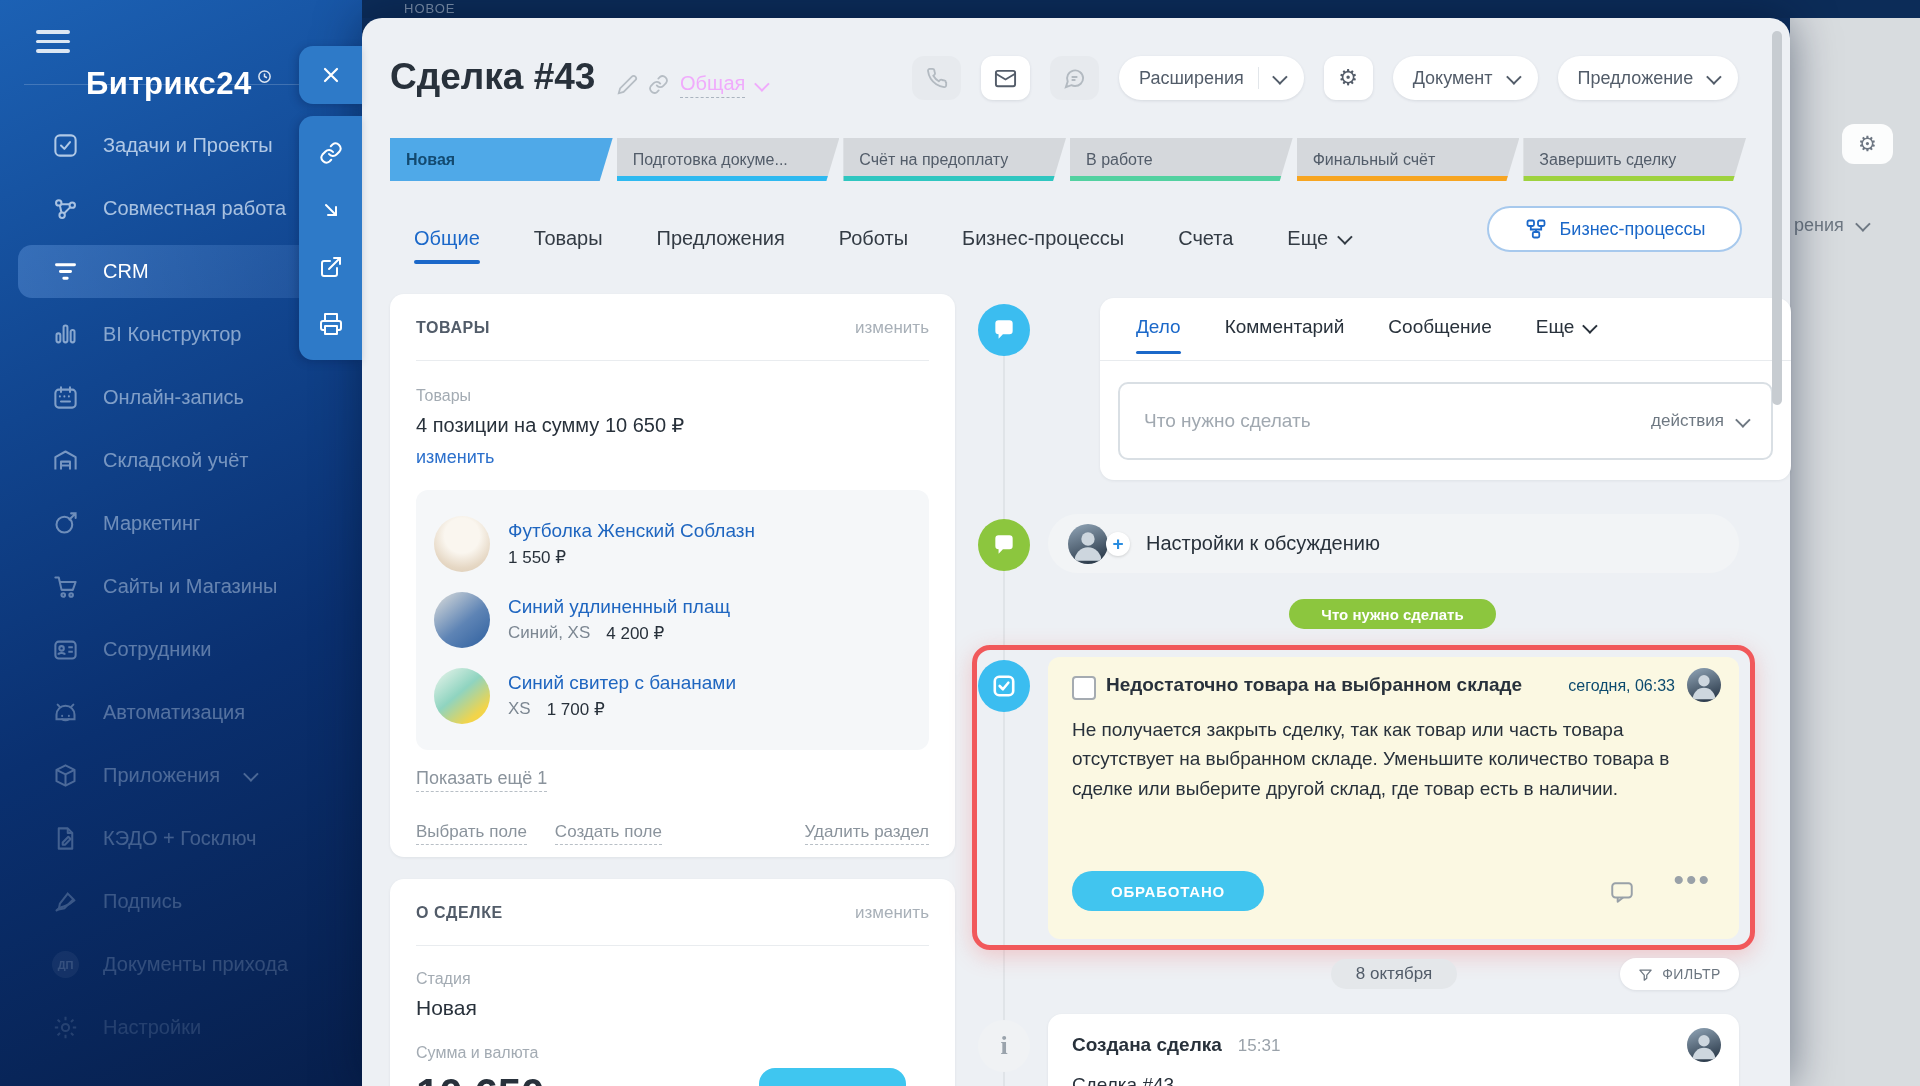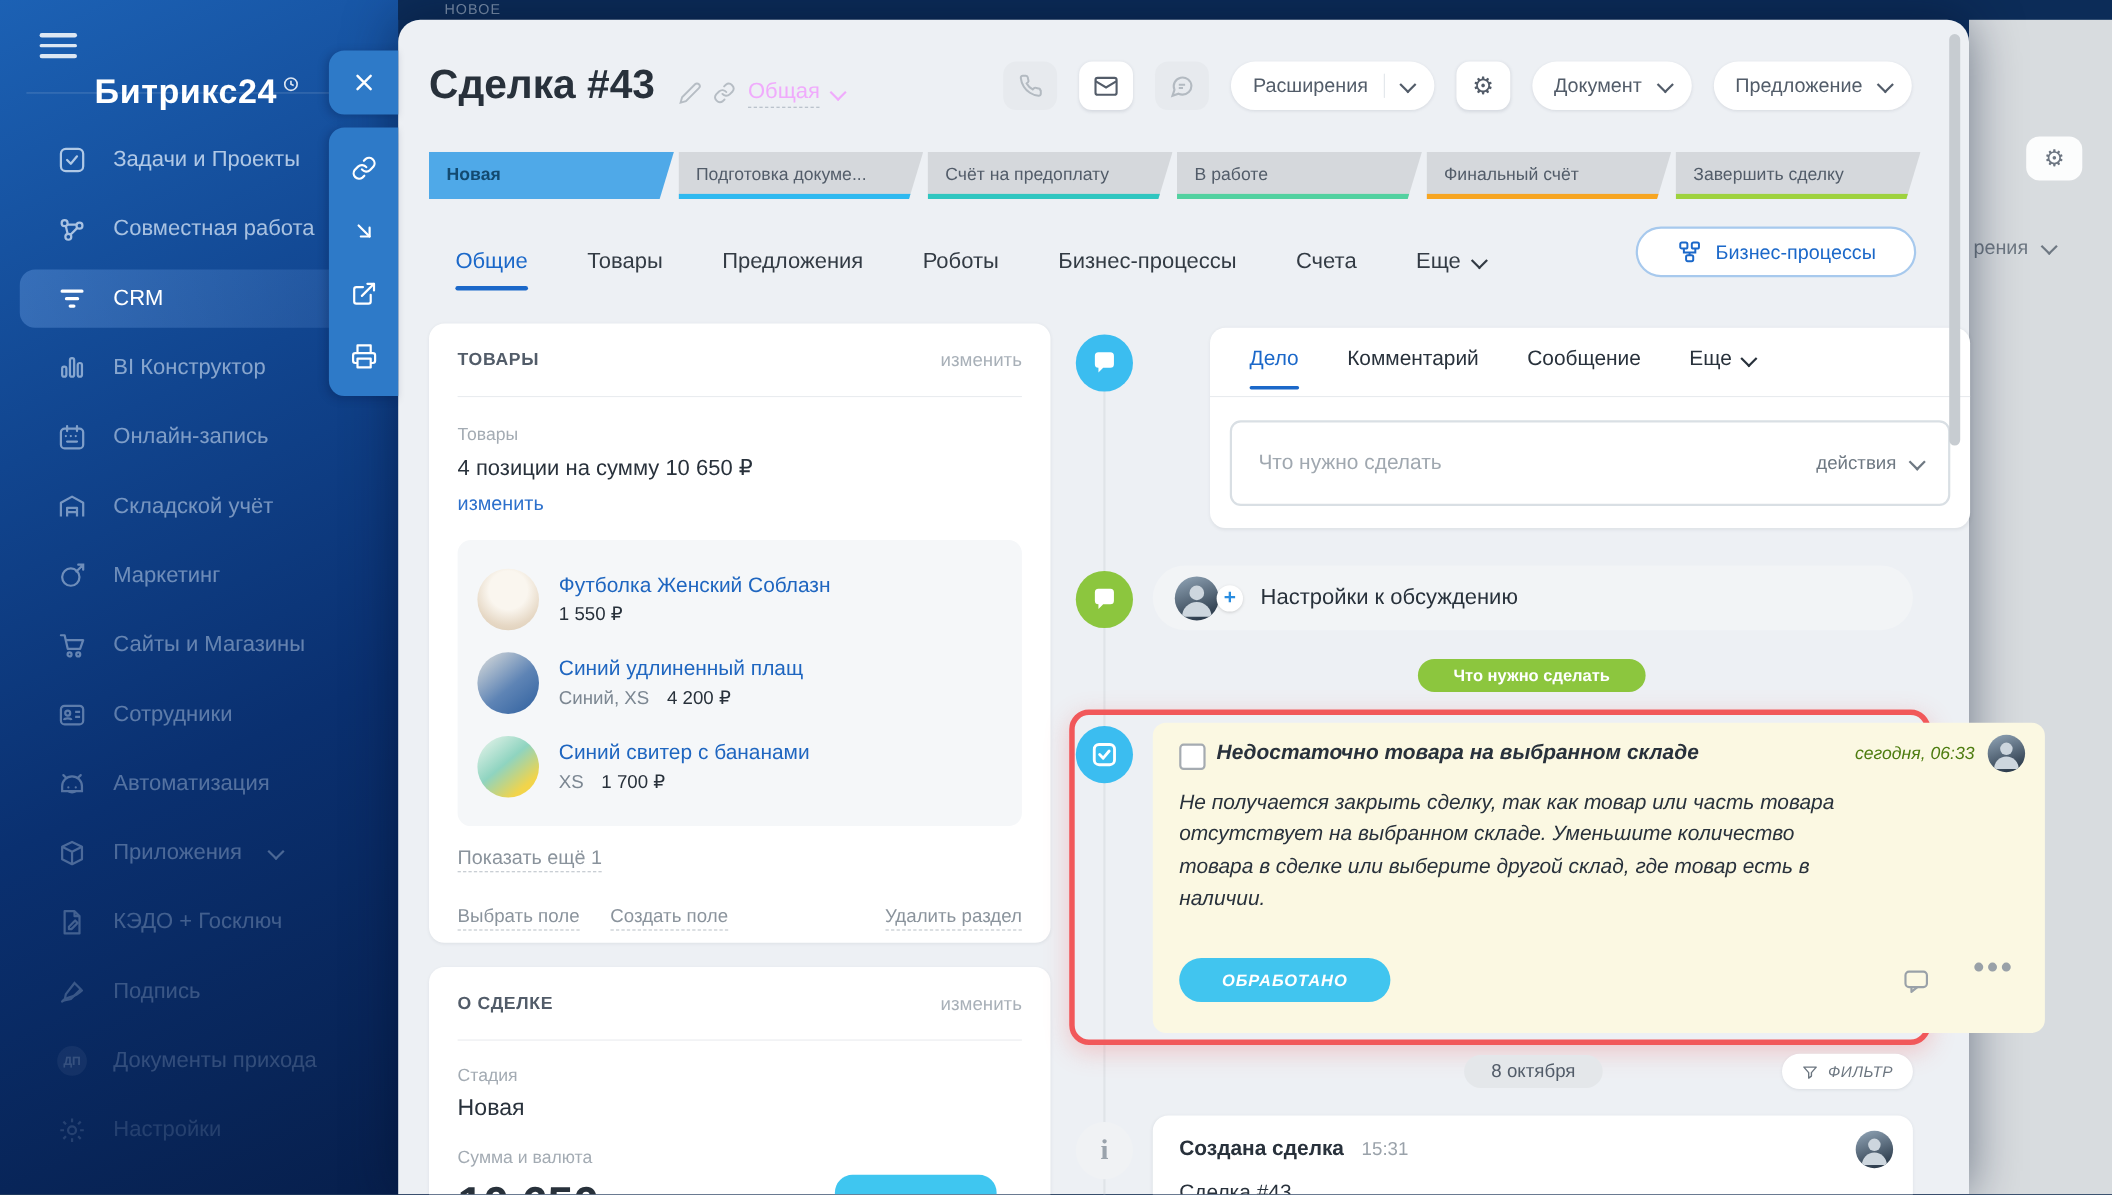--- a/index.html
+++ b/index.html
@@ -140,37 +140,37 @@
     display:flex;align-items:center;justify-content:center;margin-left:-18px;box-shadow:0 1px 3px rgba(0,0,0,.15);z-index:2;}
   #invite-label{font-size:20px;color:#28313b;}
 
   
   #badge-todo{position:absolute;left:1289px;top:599px;width:207px;height:30px;background:#8cc63e;border-radius:15px;
     color:#fff;font-size:15px;font-weight:bold;display:flex;align-items:center;justify-content:center;}
 
   
   #red-box{position:absolute;left:972px;top:645px;width:783px;height:305px;border:5px solid #f1585a;border-radius:18px;
     box-sizing:border-box;box-shadow:0 6px 22px rgba(240,90,90,.28);}
-  #card-task{position:absolute;left:1048px;top:657px;width:811px;height:282px;background:#fbf8e2;border-radius:12px;font-style:italic;}
+  #card-task{position:absolute;left:1048px;top:657px;width:691px;height:282px;background:#fbf8e2;border-radius:12px;}
   #task-check{position:absolute;left:24px;top:19px;width:20px;height:20px;background:#fff;border:2px solid #a5abb1;border-radius:4px;cursor:pointer;}
   #task-title{position:absolute;left:58px;top:17px;font-size:19px;font-weight:bold;color:#28313b;cursor:pointer;}
-  #task-time{position:absolute;right:64px;top:20px;font-size:16px;color:#4d7c0f;}
+  #task-time{position:absolute;right:64px;top:20px;font-size:16px;color:#0c4a6e;}
   #task-ava{position:absolute;right:18px;top:11px;width:34px;height:34px;}
   #task-body{position:absolute;left:24px;top:58px;width:630px;font-size:19px;line-height:1.55;color:#28313b;}
   #task-btn{position:absolute;left:24px;top:214px;width:192px;height:40px;background:#41c5ef;border-radius:21px;
     color:#fff;font-size:15px;font-weight:bold;letter-spacing:.8px;display:flex;align-items:center;justify-content:center;cursor:pointer;}
   #task-chat-ic{position:absolute;right:104px;top:222px;width:26px;height:26px;color:#99a1a8;cursor:pointer;}
   #task-dots{position:absolute;right:28px;top:206px;font-size:30px;color:#99a1a8;letter-spacing:2px;cursor:pointer;}
 
   
   #date-pill{position:absolute;left:1331px;top:959px;width:126px;height:30px;background:#e4e7ea;border-radius:15px;
     display:flex;align-items:center;justify-content:center;font-size:17px;color:#525c69;}
   #filter-btn{position:absolute;left:1620px;top:958px;width:119px;height:32px;background:#fff;border-radius:17px;
     display:flex;align-items:center;justify-content:center;gap:9px;font-size:14px;color:#6c7680;letter-spacing:.5px;
-    cursor:pointer;box-shadow:0 1px 3px rgba(50,60,80,.10);font-style:italic;}
+    cursor:pointer;box-shadow:0 1px 3px rgba(50,60,80,.10);}
 
   
   #card-created{left:1048px;top:1014px;width:691px;height:120px;padding:20px 24px;box-sizing:border-box;}
   #created-head{display:flex;align-items:baseline;gap:16px;}
   #created-title{font-size:19px;font-weight:bold;color:#28313b;}
   #created-time{font-size:17px;color:#9aa2aa;}
   #created-sub{margin-top:18px;font-size:19px;color:#28313b;}
   #created-ava{position:absolute;right:18px;top:14px;width:34px;height:34px;}
 
   #scrollbar{position:absolute;left:1772px;top:31px;width:10px;height:374px;background:#c7ccd1;border-radius:5px;cursor:pointer;}

